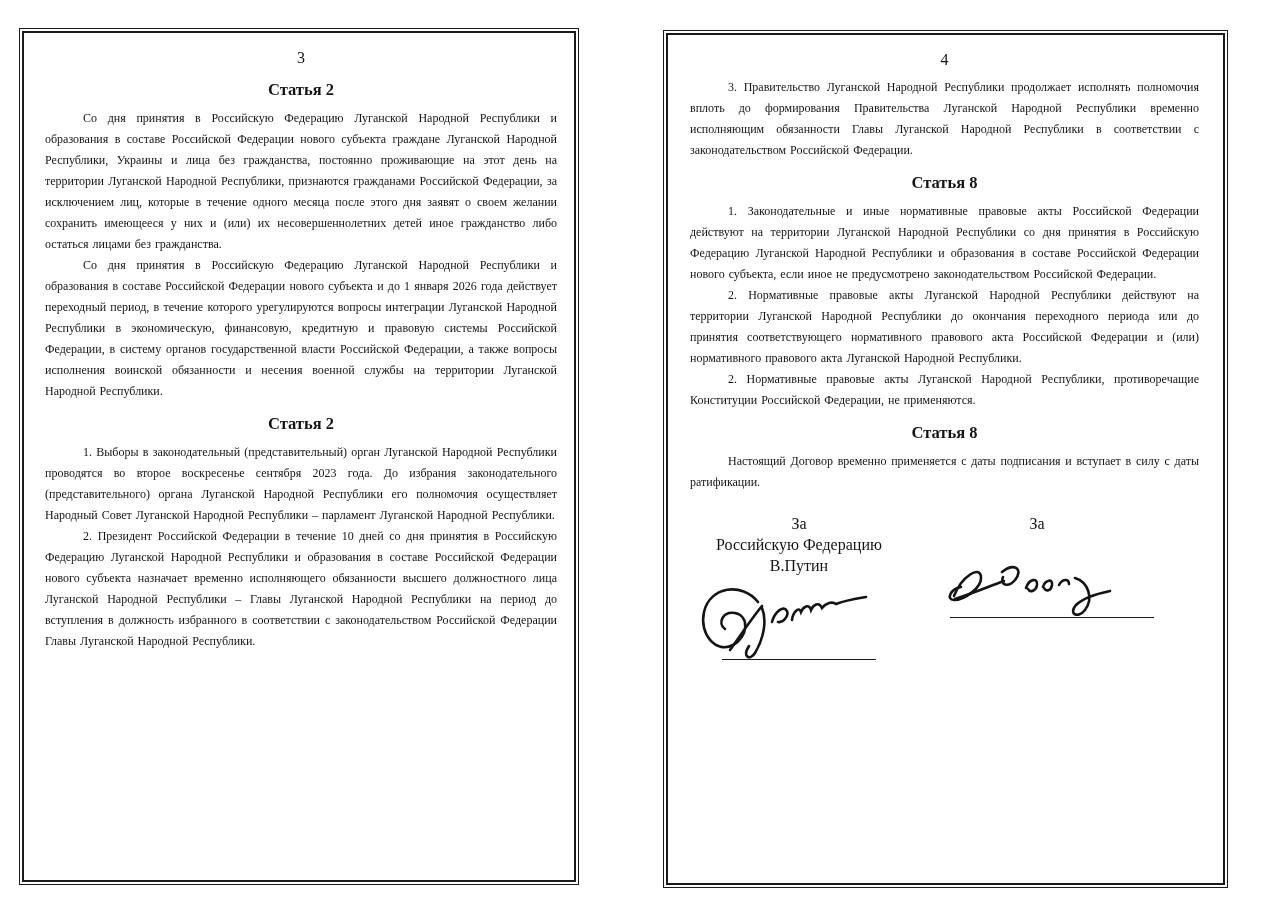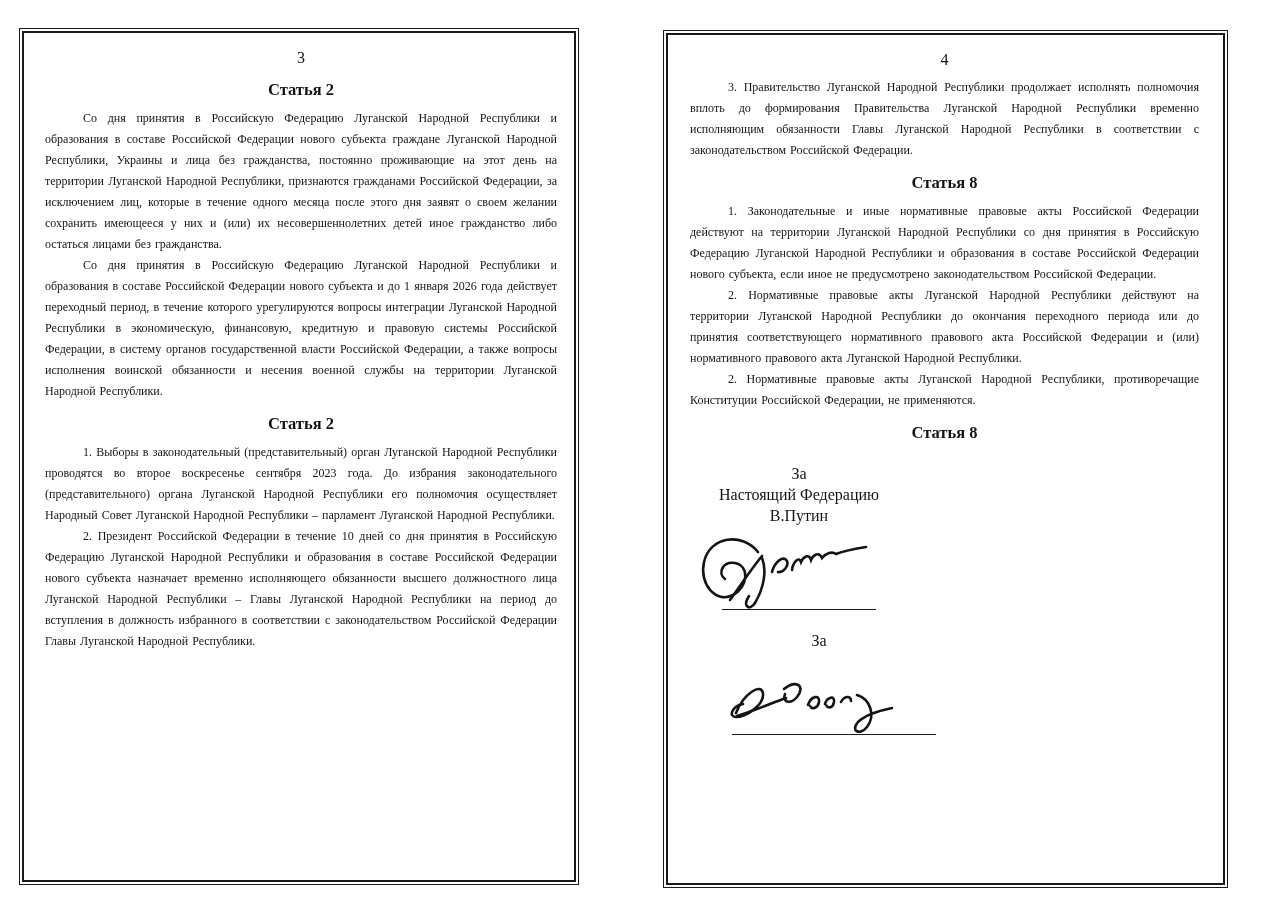--- a/index.html
+++ b/index.html
@@ -32,21 +32,20 @@
     margin:0;
     font-size:12px;line-height:21px;
     text-align:justify;
     text-indent:38px;
     word-spacing:1px;
   }
   p.body.gap-top{margin-top:9px;}
   .sig-row{
     display:flex;
     margin-top:20px;
-    flex-direction:column;
   }
   .sig-col{text-align:center;}
   .sig-col-rf{width:218px;}
   .sig-col-lnr{width:254px;margin-left:2px;}
   .sig-line{font-size:16px;line-height:21px;}
   .sig-draw{position:relative;height:102px;margin-top:2px;}
   .sig-underline{
     position:absolute;
     border-bottom:1.6px solid #1a1a1a;
   }
@@ -76,26 +75,27 @@
   <div class="pageno">4</div>
 
   <p class="body">3. Правительство Луганской Народной Республики продолжает исполнять полномочия вплоть до формирования Правительства Луганской Народной Республики временно исполняющим обязанности Главы Луганской Народной Республики в соответствии с законодательством Российской Федерации.</p>
 
   <div class="art-title">Статья 8</div>
   <p class="body">1. Законодательные и иные нормативные правовые акты Российской Федерации действуют на территории Луганской Народной Республики со дня принятия в Российскую Федерацию Луганской Народной Республики и образования в составе Российской Федерации нового субъекта, если иное не предусмотрено законодательством Российской Федерации.</p>
   <p class="body">2. Нормативные правовые акты Луганской Народной Республики действуют на территории Луганской Народной Республики до окончания переходного периода или до принятия соответствующего нормативного правового акта Российской Федерации и (или) нормативного правового акта Луганской Народной Республики.</p>
   <p class="body">2. Нормативные правовые акты Луганской Народной Республики, противоречащие Конституции Российской Федерации, не применяются.</p>
 
   <div class="art-title">Статья 8</div>
+  <p class="body">Настоящий Договор временно применяется с даты подписания и вступает в силу с даты ратификации.</p>
 
   <div class="sig-row">
 
     <div class="sig-col sig-col-rf">
       <div class="sig-line">За</div>
-      <div class="sig-line">Настоящий Федерацию</div>
+      <div class="sig-line">Российскую Федерацию</div>
       <div class="sig-line">В.Путин</div>
       <div class="sig-draw">
         <svg id="sig-svg-rf" class="sig" width="182" height="96" viewBox="0 0 182 96">
           <g fill="none" stroke="#141414" stroke-width="2.6" stroke-linecap="round">
             <path d="M62 24 C46 4 14 8 8 34 C3 56 20 76 37 67 C52 59 54 38 39 35 C27 33 21 45 29 51"></path>
             <path d="M34 72 C44 58 56 40 66 28"></path>
             <path d="M66 30 C71 42 68 60 59 75 C54 83 46 79 53 68"></path>
             <path d="M76 44 C79 33 88 27 91 33 C93 38 87 45 82 44"></path>
             <path d="M96 42 C97 34 103 28 105 34 C107 29 113 25 115 32 C117 27 123 23 126 30 C130 25 136 23 140 26 C147 23 158 21 170 19"></path>
           </g>

